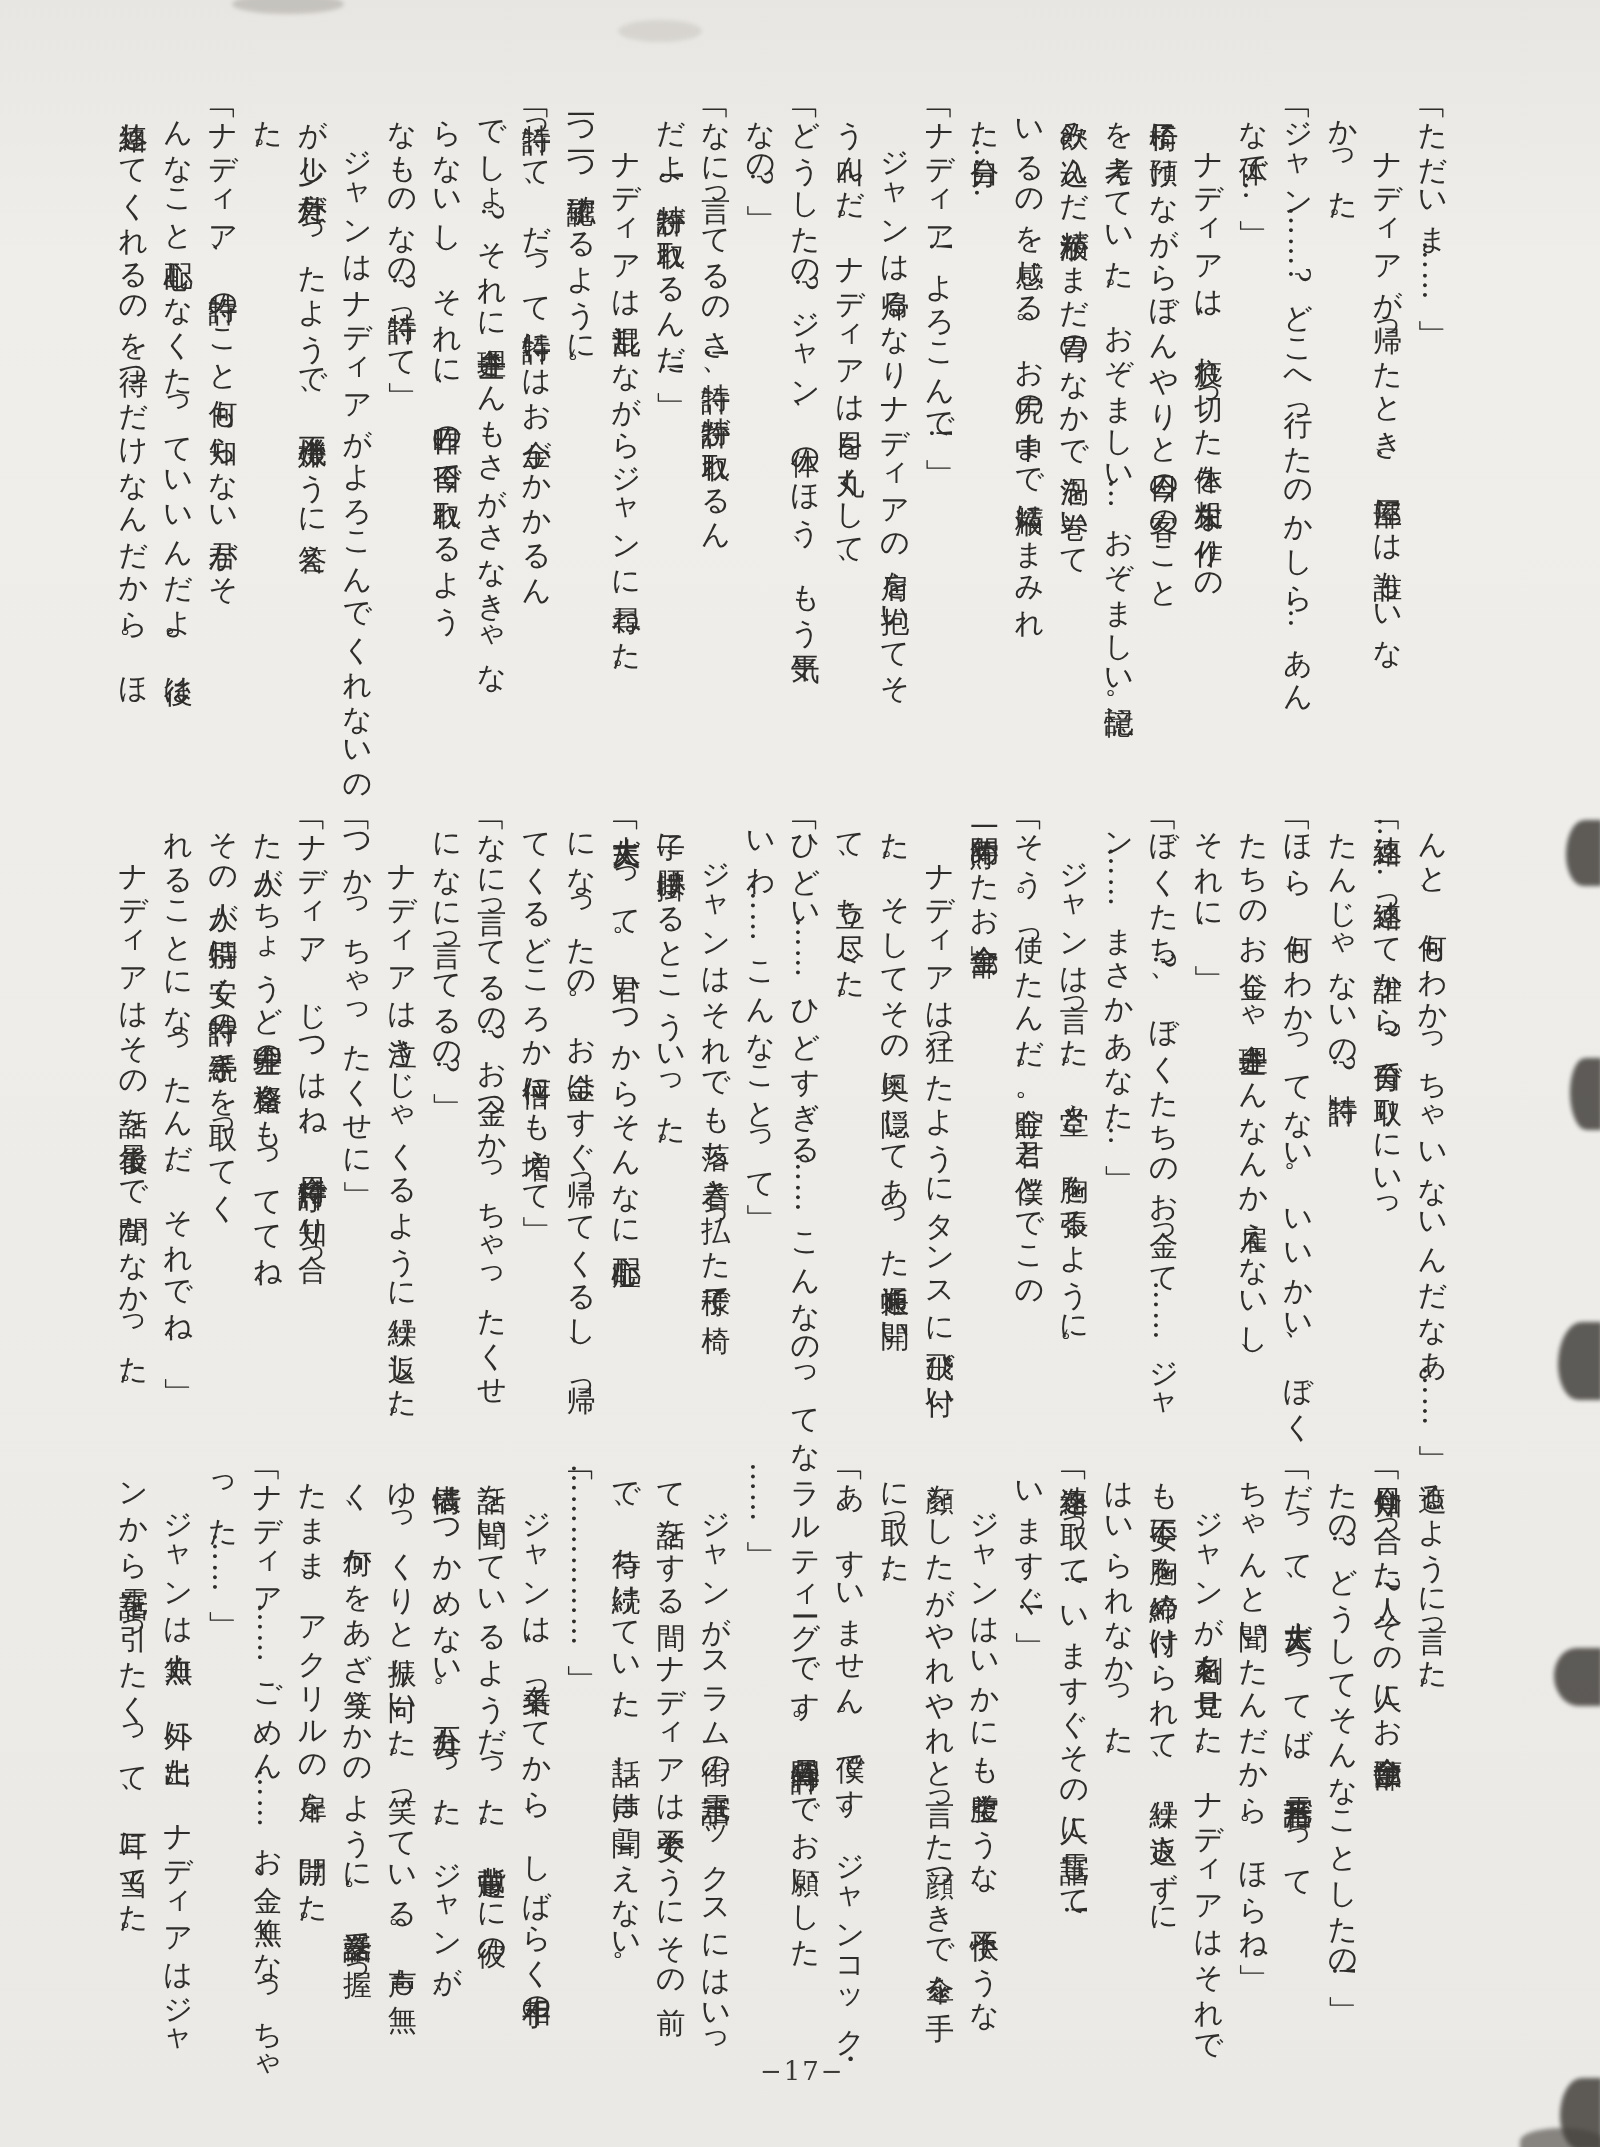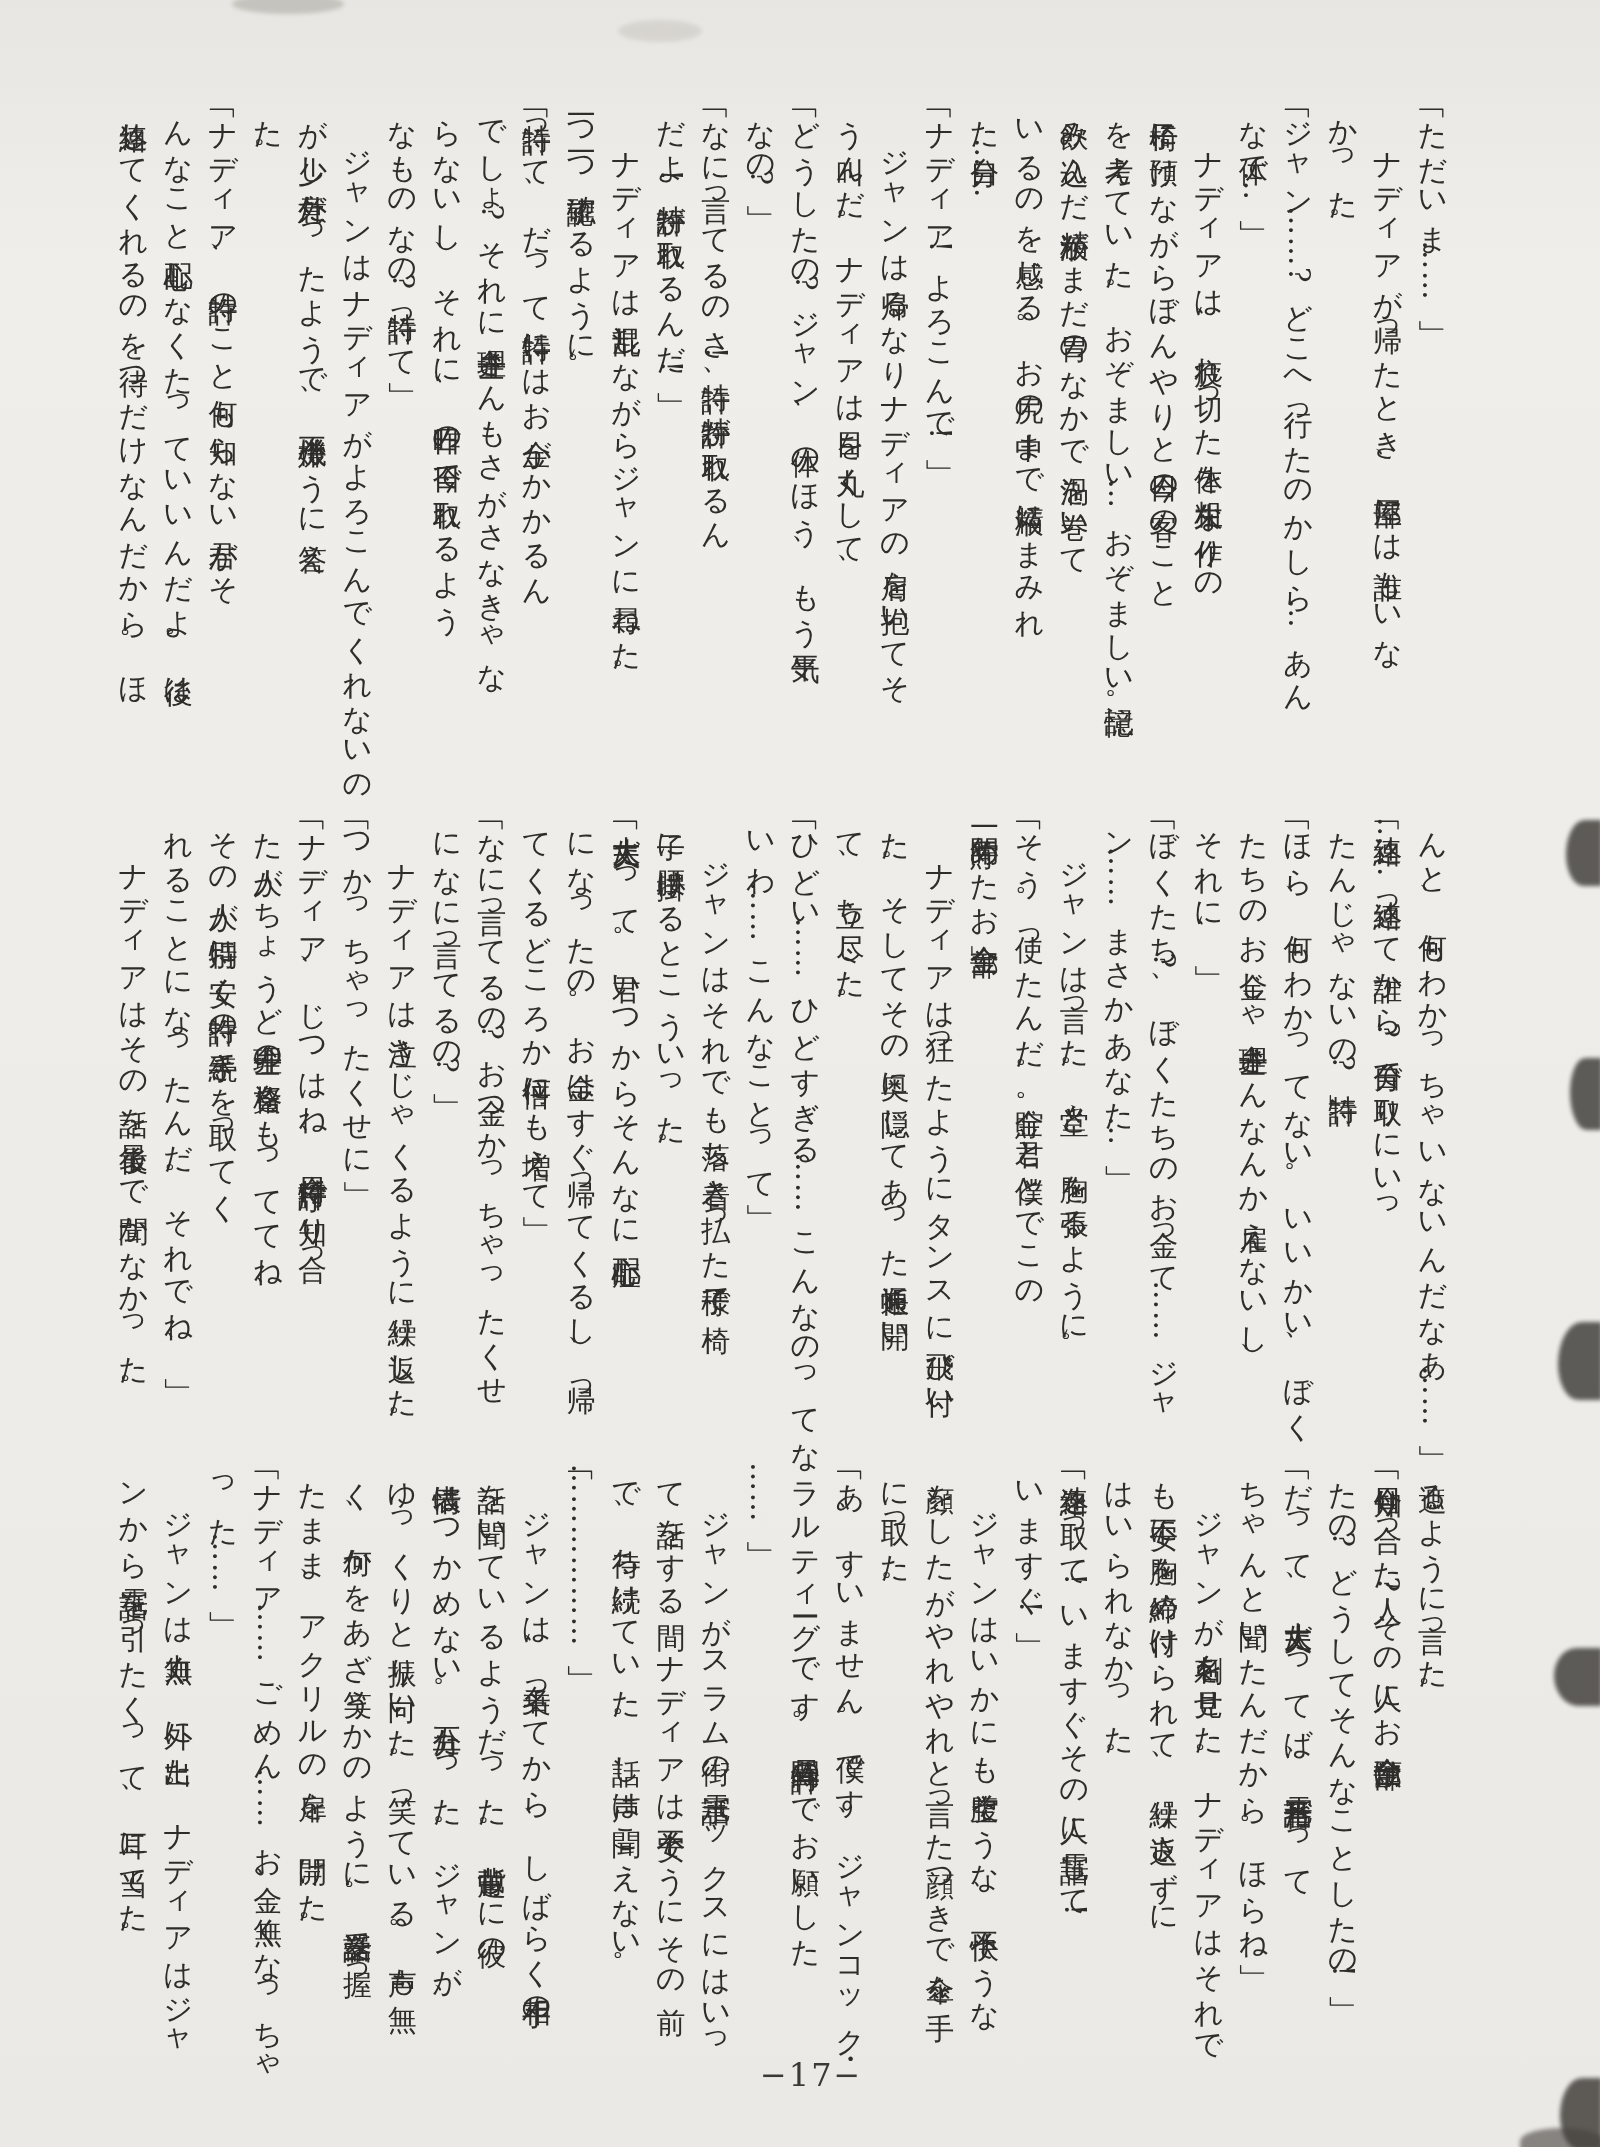--- a/index.html
+++ b/index.html
@@ -19,21 +19,21 @@
     width:1350px;
     left:105px;
   }
   .band p{margin:0;padding:0;white-space:nowrap;}
   #band-top{top:100px;height:648px;}
   #band-middle{top:812px;height:652px;}
   #band-bottom{top:1462px;height:648px;}
   .page-number{
     position:absolute;
     top:2056px;left:760px;
-    font-size:32px;color:#3a3936;
+    font-size:26px;color:#3a3936;
     letter-spacing:2px;
   }
   .artifact{position:absolute;filter:blur(2px);}
   .smudge1{left:232px;top:-6px;width:112px;height:20px;background:#aaa7a1;opacity:.55;border-radius:50%;}
   .smudge2{left:618px;top:20px;width:84px;height:22px;background:#c2bfb9;opacity:.45;border-radius:50%;}
   .edge{background:#45423e;opacity:.85;}
   .edge1{left:1566px;top:820px;width:36px;height:66px;border-radius:60% 0 0 55%;}
   .edge2{left:1570px;top:1058px;width:32px;height:72px;border-radius:55% 0 0 60%;}
   .edge3{left:1558px;top:1322px;width:44px;height:78px;border-radius:60% 0 0 50%;}
   .edge4{left:1554px;top:1648px;width:48px;height:58px;border-radius:55% 0 0 60%;}

